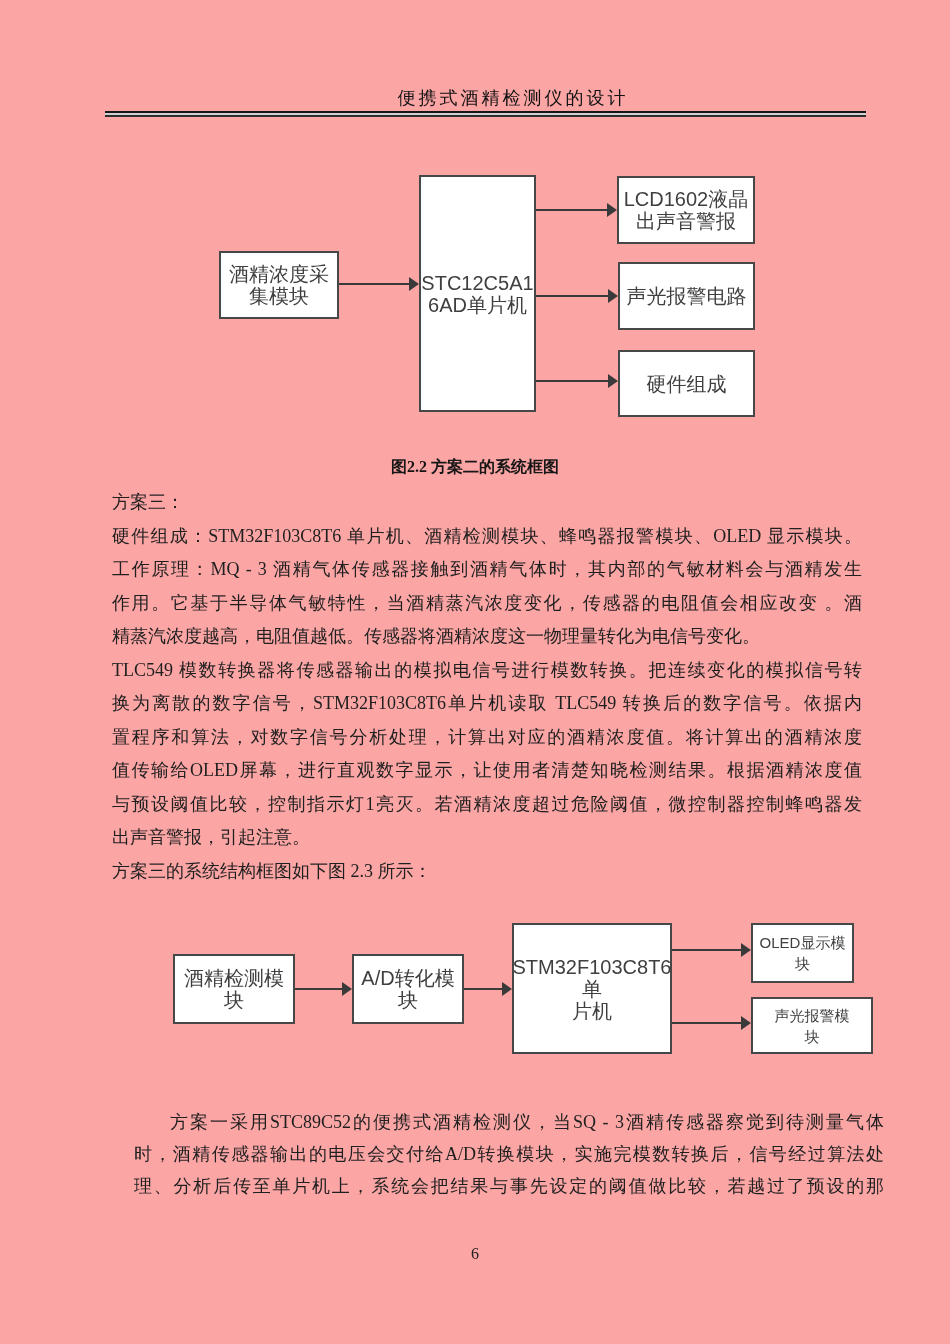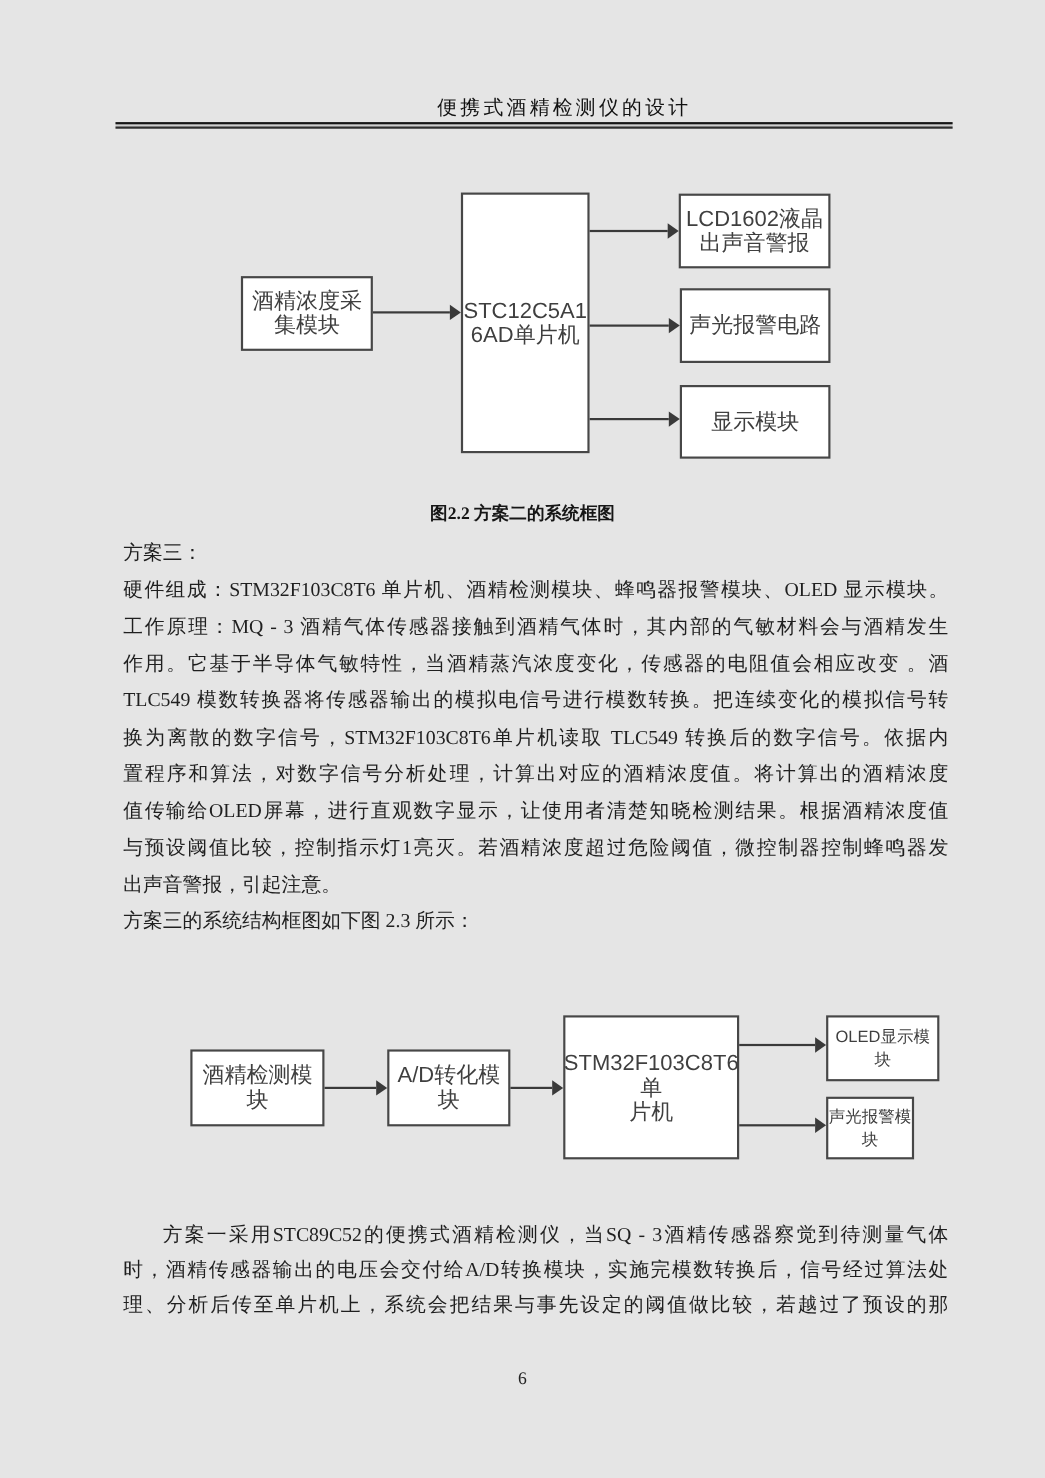--- a/index.html
+++ b/index.html
@@ -1,18 +1,18 @@
 <!DOCTYPE html>
 <html><head>
 <meta charset="utf-8">
 <style>
   html,body { margin:0; padding:0; background:#ffffff; }
   .page {
     position:relative; width:950px; height:1344px; margin:0 auto;
-    background:#e5e5e5; overflow:hidden;
+    background:#fca5a5; overflow:hidden;
     font-family:"Liberation Serif","DejaVu Serif",serif;
     color:#1f1f1f;
   }
   .header-title {
     position:absolute; top:86px; left:76px; width:874px;
     text-align:center; font-size:18px; letter-spacing:3px; color:#111;
   }
   .header-rule {
     position:absolute; top:111px; left:105px; width:761px; height:2px;
     border-top:2px solid #161616; border-bottom:2px solid #2e2e2e;
@@ -38,21 +38,21 @@
     position:absolute; left:0; width:100%; text-align:center;
     font-weight:bold; font-size:16px; color:#161616;
   }
   .textblock {
     position:absolute; left:112px; width:750px;
     font-size:18px; line-height:33.5px; color:#1f1f1f;
   }
   .textblock .ln { text-align:justify; }
   .textblock .ln.j { text-align-last:justify; }
   .textblock .ln.indent { text-indent:2em; }
-  .para2 { line-height:32px; }
+  .para2 { line-height:32px;margin-left:22px; }
   .page-number {
     position:absolute; top:1245px; left:0; width:100%;
     text-align:center; font-size:16px; color:#222;
   }
 </style>
 </head>
 <body>
 
 <div class="page">
 
@@ -69,34 +69,35 @@
       <span>6AD单片机</span>
     </div>
     <div class="node" style="left:617px; top:176px; width:138px; height:68px;">
       <span>LCD1602液晶</span>
       <span>出声音警报</span>
     </div>
     <div class="node" style="left:618px; top:262px; width:137px; height:68px;">
       <span>声光报警电路</span>
     </div>
     <div class="node" style="left:618px; top:350px; width:137px; height:67px;">
-      <span>显示模块</span>
+      <span>硬件组成</span>
     </div>
     <div class="harrow" style="left:339px; top:283px; width:70px;"></div>
     <div class="harrow" style="left:536px; top:209px; width:71px;"></div>
     <div class="harrow" style="left:536px; top:295px; width:72px;"></div>
     <div class="harrow" style="left:536px; top:380px; width:72px;"></div>
   </div>
   <div class="caption" style="top:457px;">图2.2 方案二的系统框图</div>
 
   <div class="textblock" style="top:486px;">
     <div class="ln">方案三：</div>
     <div class="ln j">硬件组成：STM32F103C8T6 单片机、酒精检测模块、蜂鸣器报警模块、OLED 显示模块。</div>
     <div class="ln j">工作原理：MQ - 3 酒精气体传感器接触到酒精气体时，其内部的气敏材料会与酒精发生</div>
     <div class="ln j">作用。它基于半导体气敏特性，当酒精蒸汽浓度变化，传感器的电阻值会相应改变 。酒</div>
+    <div class="ln">精蒸汽浓度越高，电阻值越低。传感器将酒精浓度这一物理量转化为电信号变化。</div>
     <div class="ln j">TLC549 模数转换器将传感器输出的模拟电信号进行模数转换。把连续变化的模拟信号转</div>
     <div class="ln j">换为离散的数字信号，STM32F103C8T6单片机读取 TLC549 转换后的数字信号。依据内</div>
     <div class="ln j">置程序和算法，对数字信号分析处理，计算出对应的酒精浓度值。将计算出的酒精浓度</div>
     <div class="ln j">值传输给OLED屏幕，进行直观数字显示，让使用者清楚知晓检测结果。根据酒精浓度值</div>
     <div class="ln j">与预设阈值比较，控制指示灯1亮灭。若酒精浓度超过危险阈值，微控制器控制蜂鸣器发</div>
     <div class="ln">出声音警报，引起注意。</div>
     <div class="ln">方案三的系统结构框图如下图 2.3 所示：</div>
   </div>
 
   <div>
@@ -107,21 +108,21 @@
       <span>A/D转化模块</span>
     </div>
     <div class="node" style="left:512px; top:923px; width:160px; height:131px;">
       <span>STM32F103C8T6单</span>
       <span>片机</span>
     </div>
     <div class="node" style="left:751px; top:923px; width:103px; height:60px; font-size:15px; line-height:21px;">
       <span>OLED显示模</span>
       <span>块</span>
     </div>
-    <div class="node" style="left:751px; top:997px; width:80px; height:57px; font-size:15px; line-height:21px;">
+    <div class="node" style="left:751px; top:997px; width:122px; height:57px; font-size:15px; line-height:21px;">
       <span>声光报警模</span>
       <span>块</span>
     </div>
     <div class="harrow" style="left:295px; top:988px; width:47px;"></div>
     <div class="harrow" style="left:464px; top:988px; width:38px;"></div>
     <div class="harrow" style="left:672px; top:949px; width:69px;"></div>
     <div class="harrow" style="left:672px; top:1022px; width:69px;"></div>
   </div>
 
   <div class="textblock para2" style="top:1106px;">

